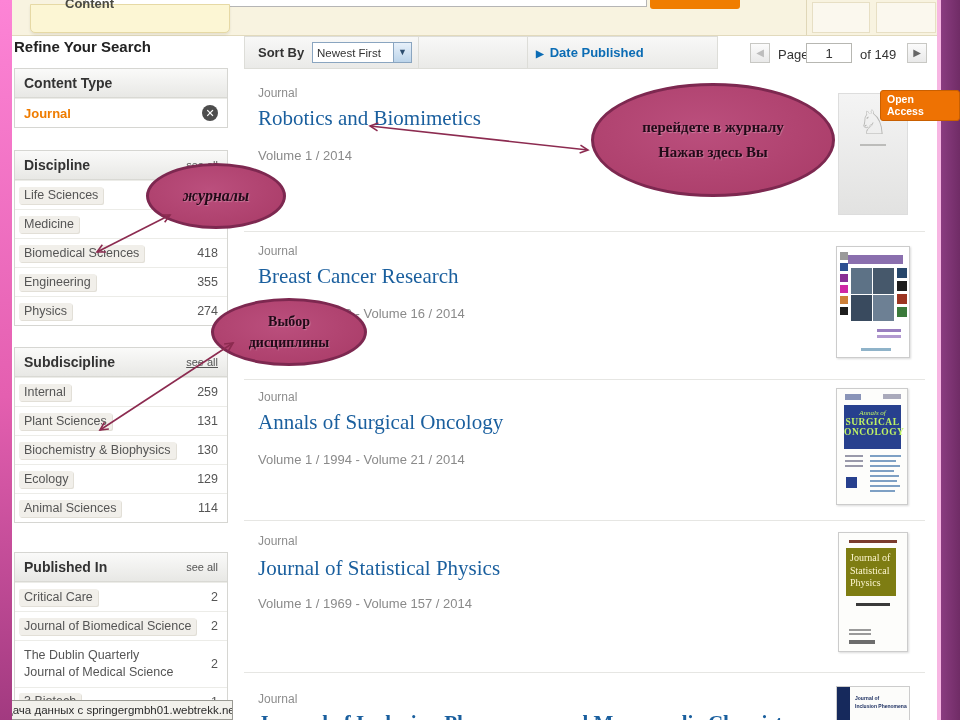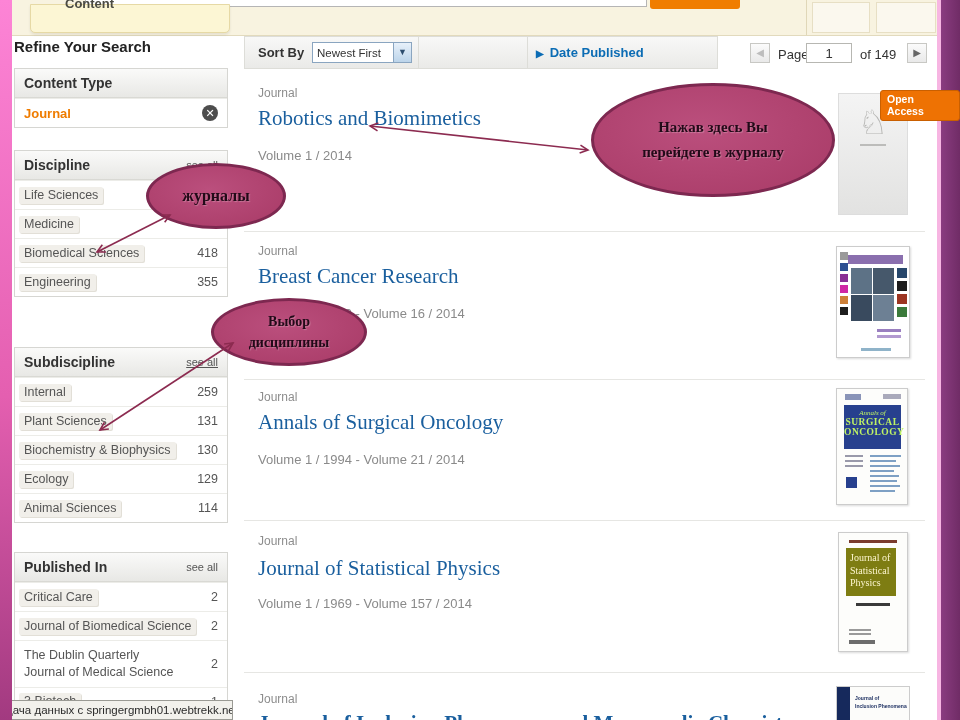--- a/index.html
+++ b/index.html
@@ -91,21 +91,21 @@
   .jip-txt{position:absolute;left:18px;font-size:5px;font-weight:bold;color:#16295c;}
 
   #oa-badge{left:880px;top:90px;background:#ee7203;border:1px solid #c95f00;border-radius:3px;color:#fff;
             font-size:10.5px;font-weight:bold;padding:2px 6px 3px;z-index:8;}
 
   
   .callout{border-radius:50%;background:radial-gradient(ellipse at 45% 40%,#bb4f7d,#a83a66);
            border:3px solid #7d2850;z-index:20;display:flex;flex-direction:column;justify-content:center;
            text-align:center;font-family:"Liberation Serif",serif;font-weight:bold;color:#220a18;
            text-shadow:1px 1px 1px rgba(255,255,255,.25);box-sizing:border-box;}
-  #callout-journals{left:146px;top:163px;width:140px;height:66px;font-size:16px;}
+  #callout-journals{left:146px;top:163px;width:140px;height:66px;font-size:16px;font-style:italic;}
   #callout-discipline{left:211px;top:298px;width:156px;height:68px;font-size:14px;line-height:1.5;}
   #callout-goto{left:591px;top:83px;width:244px;height:114px;font-size:15px;line-height:1.7;}
   #arrow-layer{left:0;top:0;z-index:21;pointer-events:none;}
 </style>
 </head>
 <body>
 
 <div id="page">
 
   <div class="abs" id="topbar"></div>
@@ -143,20 +143,24 @@
         <span class="lbl chip">Medicine</span>
         <span class="cnt"></span>
       </div>
     <div class="row">
         <span class="lbl chip">Biomedical Sciences</span>
         <span class="cnt">418</span>
       </div>
     <div class="row">
         <span class="lbl chip">Engineering</span>
         <span class="cnt">355</span>
+      </div>
+    <div class="row">
+        <span class="lbl chip">Physics</span>
+        <span class="cnt">274</span>
       </div>
   </div>
 
   <div class="abs panel" style="top:347px;">
     <div class="panel-hd">
       <b>Subdiscipline</b>
       <span class="see-all">see all</span>
     </div>
     <div class="row">
         <span class="lbl chip">Internal</span>
@@ -311,22 +315,22 @@
   <div class="abs" id="status-bar">дача данных с springergmbh01.webtrekk.net...</div>
 
   <div class="abs callout" id="callout-journals">
     <span>журналы</span>
   </div>
   <div class="abs callout" id="callout-discipline">
     <span>Выбор</span>
     <span>дисциплины</span>
   </div>
   <div class="abs callout" id="callout-goto">
+    <span>перейдете в журналу</span>
     <span>Нажав здесь Вы</span>
-    <span>перейдете в журналу</span>
   </div>
 
   <svg class="abs" id="arrow-layer" width="960" height="720">
     <defs>
       <marker id="ah" markerWidth="12" markerHeight="12" refX="9" refY="5" orient="auto-start-reverse" markerUnits="userSpaceOnUse">
         <path d="M1,1 L9,5 L1,9" fill="none" stroke="#8c2b50" stroke-width="1.6"></path>
       </marker>
     </defs>
     <line x1="170" y1="215" x2="97" y2="252" stroke="#8c2b50" stroke-width="1.6" marker-start="url(#ah)" marker-end="url(#ah)"></line>
     <line x1="233" y1="343" x2="100" y2="430" stroke="#8c2b50" stroke-width="1.6" marker-start="url(#ah)" marker-end="url(#ah)"></line>

